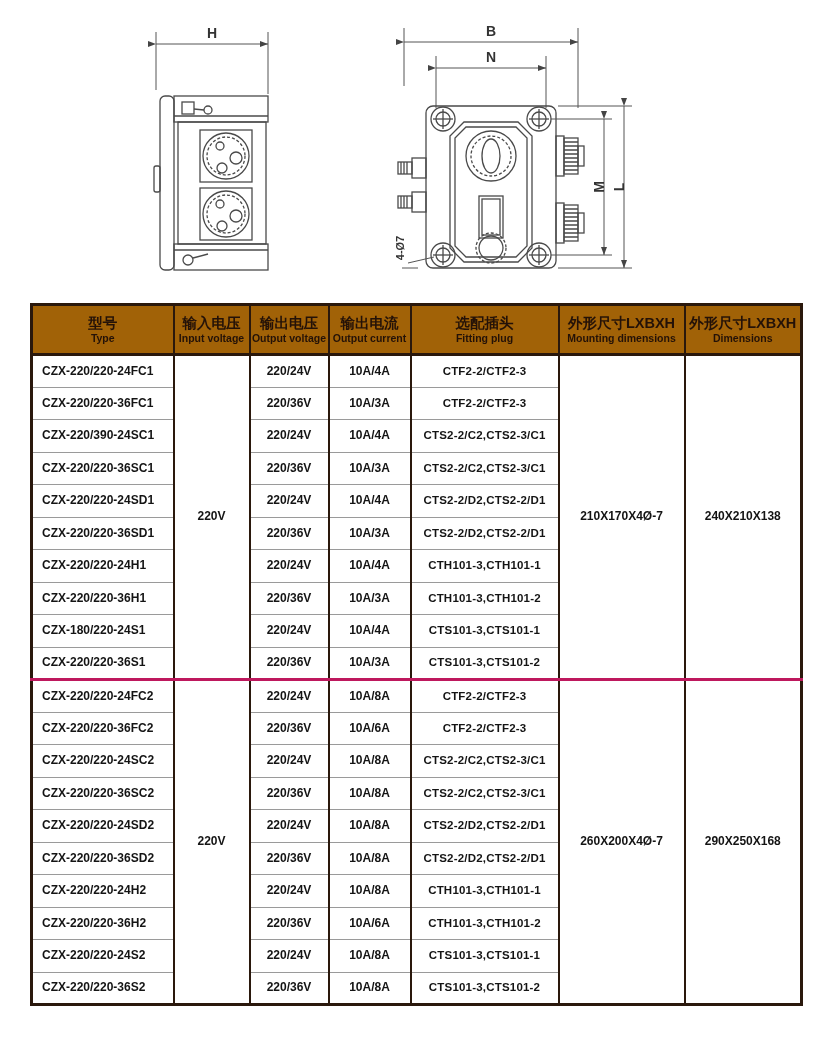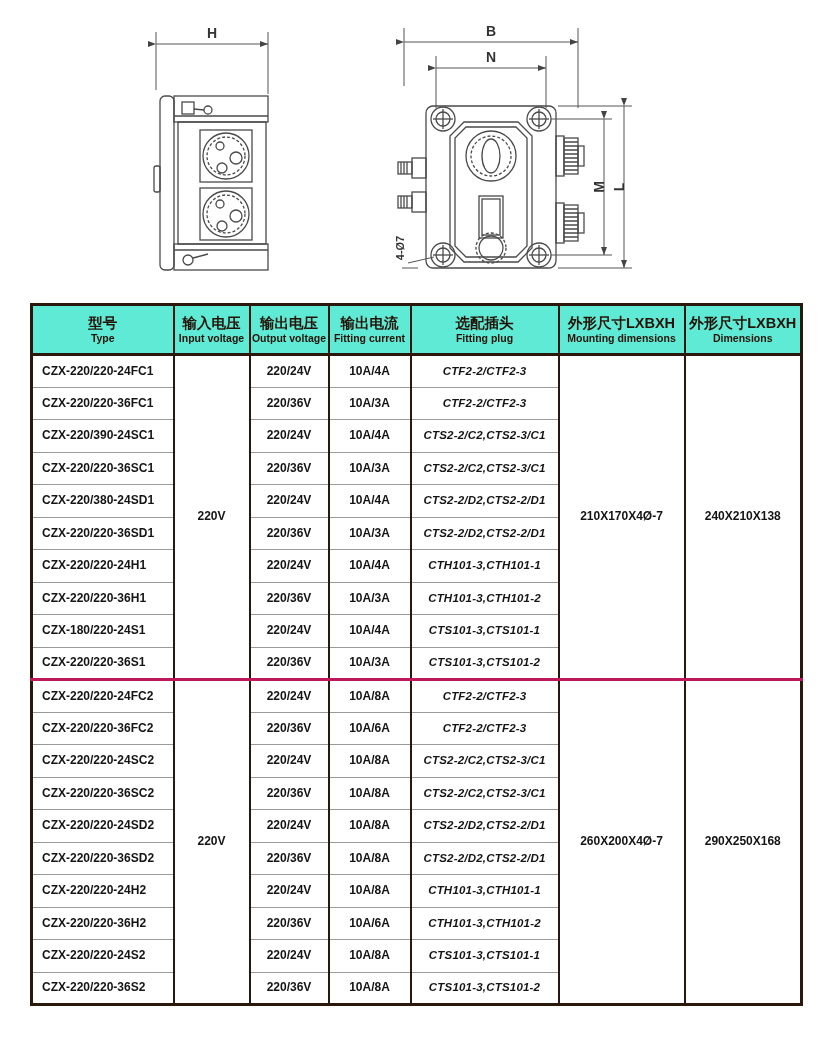--- a/index.html
+++ b/index.html
@@ -13,36 +13,36 @@
   svg text { font-family:"Liberation Sans","DejaVu Sans",sans-serif; font-weight:bold; fill:#333; }
   .dim-label { font-size:14px; }
   .small-label { font-size:11px; }
   
   table.spec {
     position:absolute; left:30px; top:303px; width:770px;
     border-collapse:collapse; table-layout:fixed;
     border:3px solid #2a180c;
   }
   table.spec th {
-    background:#5eead4; border:2px solid #2a180c; border-bottom:3px solid #2a180c;
+    background:#a16207; border:2px solid #2a180c; border-bottom:3px solid #2a180c;
     padding:4px 1px; height:50px; vertical-align:middle;
   }
   .hdr-zh { font-size:14.5px; font-weight:bold; color:#241208; line-height:1.2; }
   .hdr-en { font-size:10.5px; font-weight:bold; color:#241208; line-height:1.2; }
   table.spec td {
     border-left:2px solid #2a180c; border-right:2px solid #2a180c;
     border-top:1px solid #9a9a9a; border-bottom:1px solid #9a9a9a;
     font-size:12px; font-weight:bold; color:#141414;
     text-align:center; vertical-align:middle;
     height:32.5px; padding:0 2px; line-height:1.1;
     background:#ffffff;
   }
   table.spec td.type { text-align:left; padding-left:9px;margin-top:48px; }
   table.spec tr.sec-start td { border-top:3px solid #be185d; }
-  table.spec td.plug { font-size:11.5px; letter-spacing:0.2px;font-style:italic; }
+  table.spec td.plug { font-size:11.5px; letter-spacing:0.2px; }
 </style>
 </head>
 <body>
 
 <div class="page">
 
   <div class="figures">
 
     <svg style="position:absolute;left:146px;top:18px;" width="134" height="262" viewBox="0 0 134 262">
       <defs>
@@ -184,21 +184,21 @@
         <th>
             <div class="hdr-zh">输入电压</div>
             <div class="hdr-en">Input voltage</div>
           </th>
         <th>
             <div class="hdr-zh">输出电压</div>
             <div class="hdr-en">Output voltage</div>
           </th>
         <th>
             <div class="hdr-zh">输出电流</div>
-            <div class="hdr-en">Fitting current</div>
+            <div class="hdr-en">Output current</div>
           </th>
         <th>
             <div class="hdr-zh">选配插头</div>
             <div class="hdr-en">Fitting plug</div>
           </th>
         <th>
             <div class="hdr-zh">外形尺寸LXBXH</div>
             <div class="hdr-en">Mounting dimensions</div>
           </th>
         <th>
@@ -230,21 +230,21 @@
         <td>10A/4A</td>
         <td class="plug">CTS2-2/C2,CTS2-3/C1</td>
       </tr>
       <tr>
         <td class="type">CZX-220/220-36SC1</td>
         <td>220/36V</td>
         <td>10A/3A</td>
         <td class="plug">CTS2-2/C2,CTS2-3/C1</td>
       </tr>
       <tr>
-        <td class="type">CZX-220/380-24SD1</td>
+        <td class="type">CZX-220/220-24SD1</td>
         <td>220/24V</td>
         <td>10A/4A</td>
         <td class="plug">CTS2-2/D2,CTS2-2/D1</td>
       </tr>
       <tr>
         <td class="type">CZX-220/220-36SD1</td>
         <td>220/36V</td>
         <td>10A/3A</td>
         <td class="plug">CTS2-2/D2,CTS2-2/D1</td>
       </tr>

